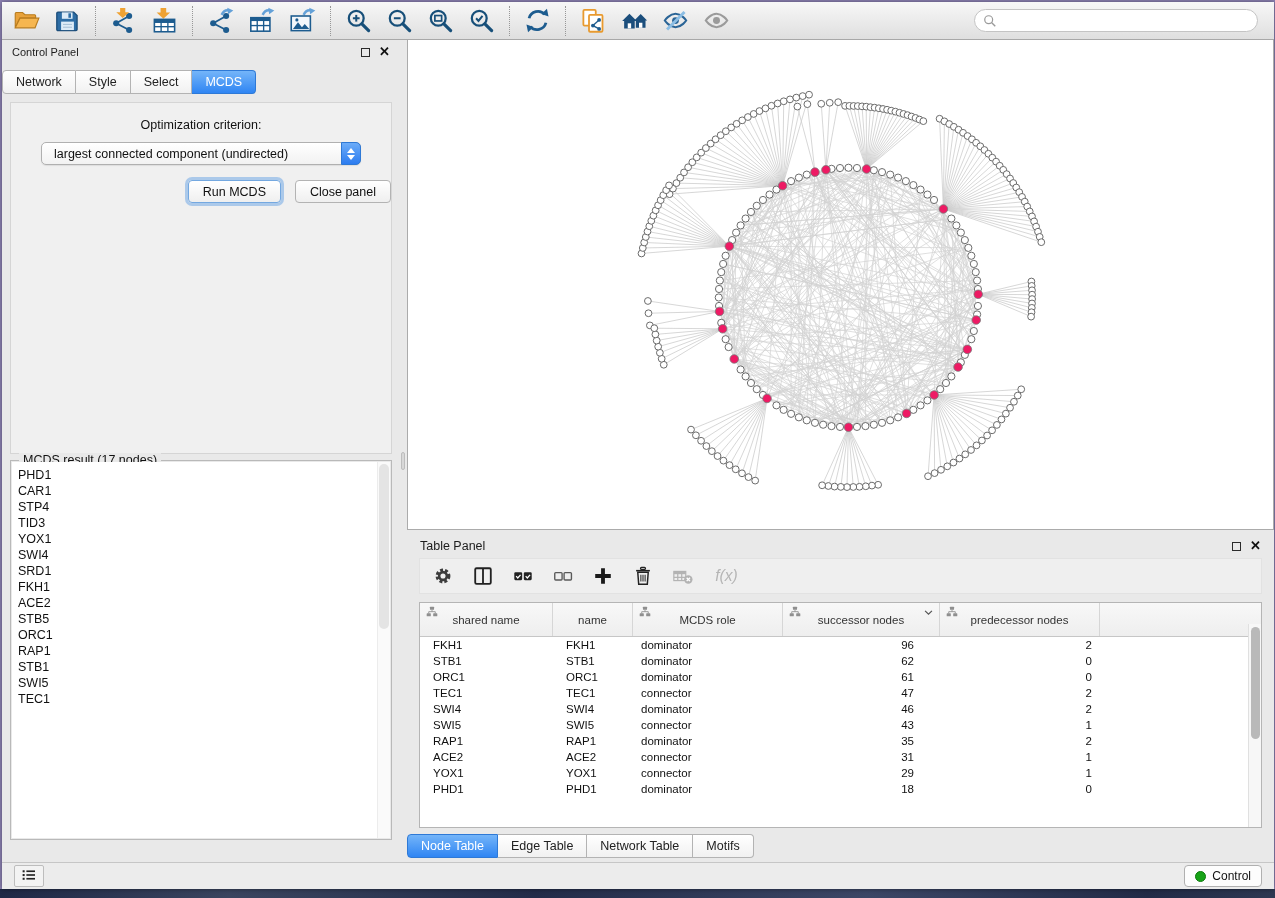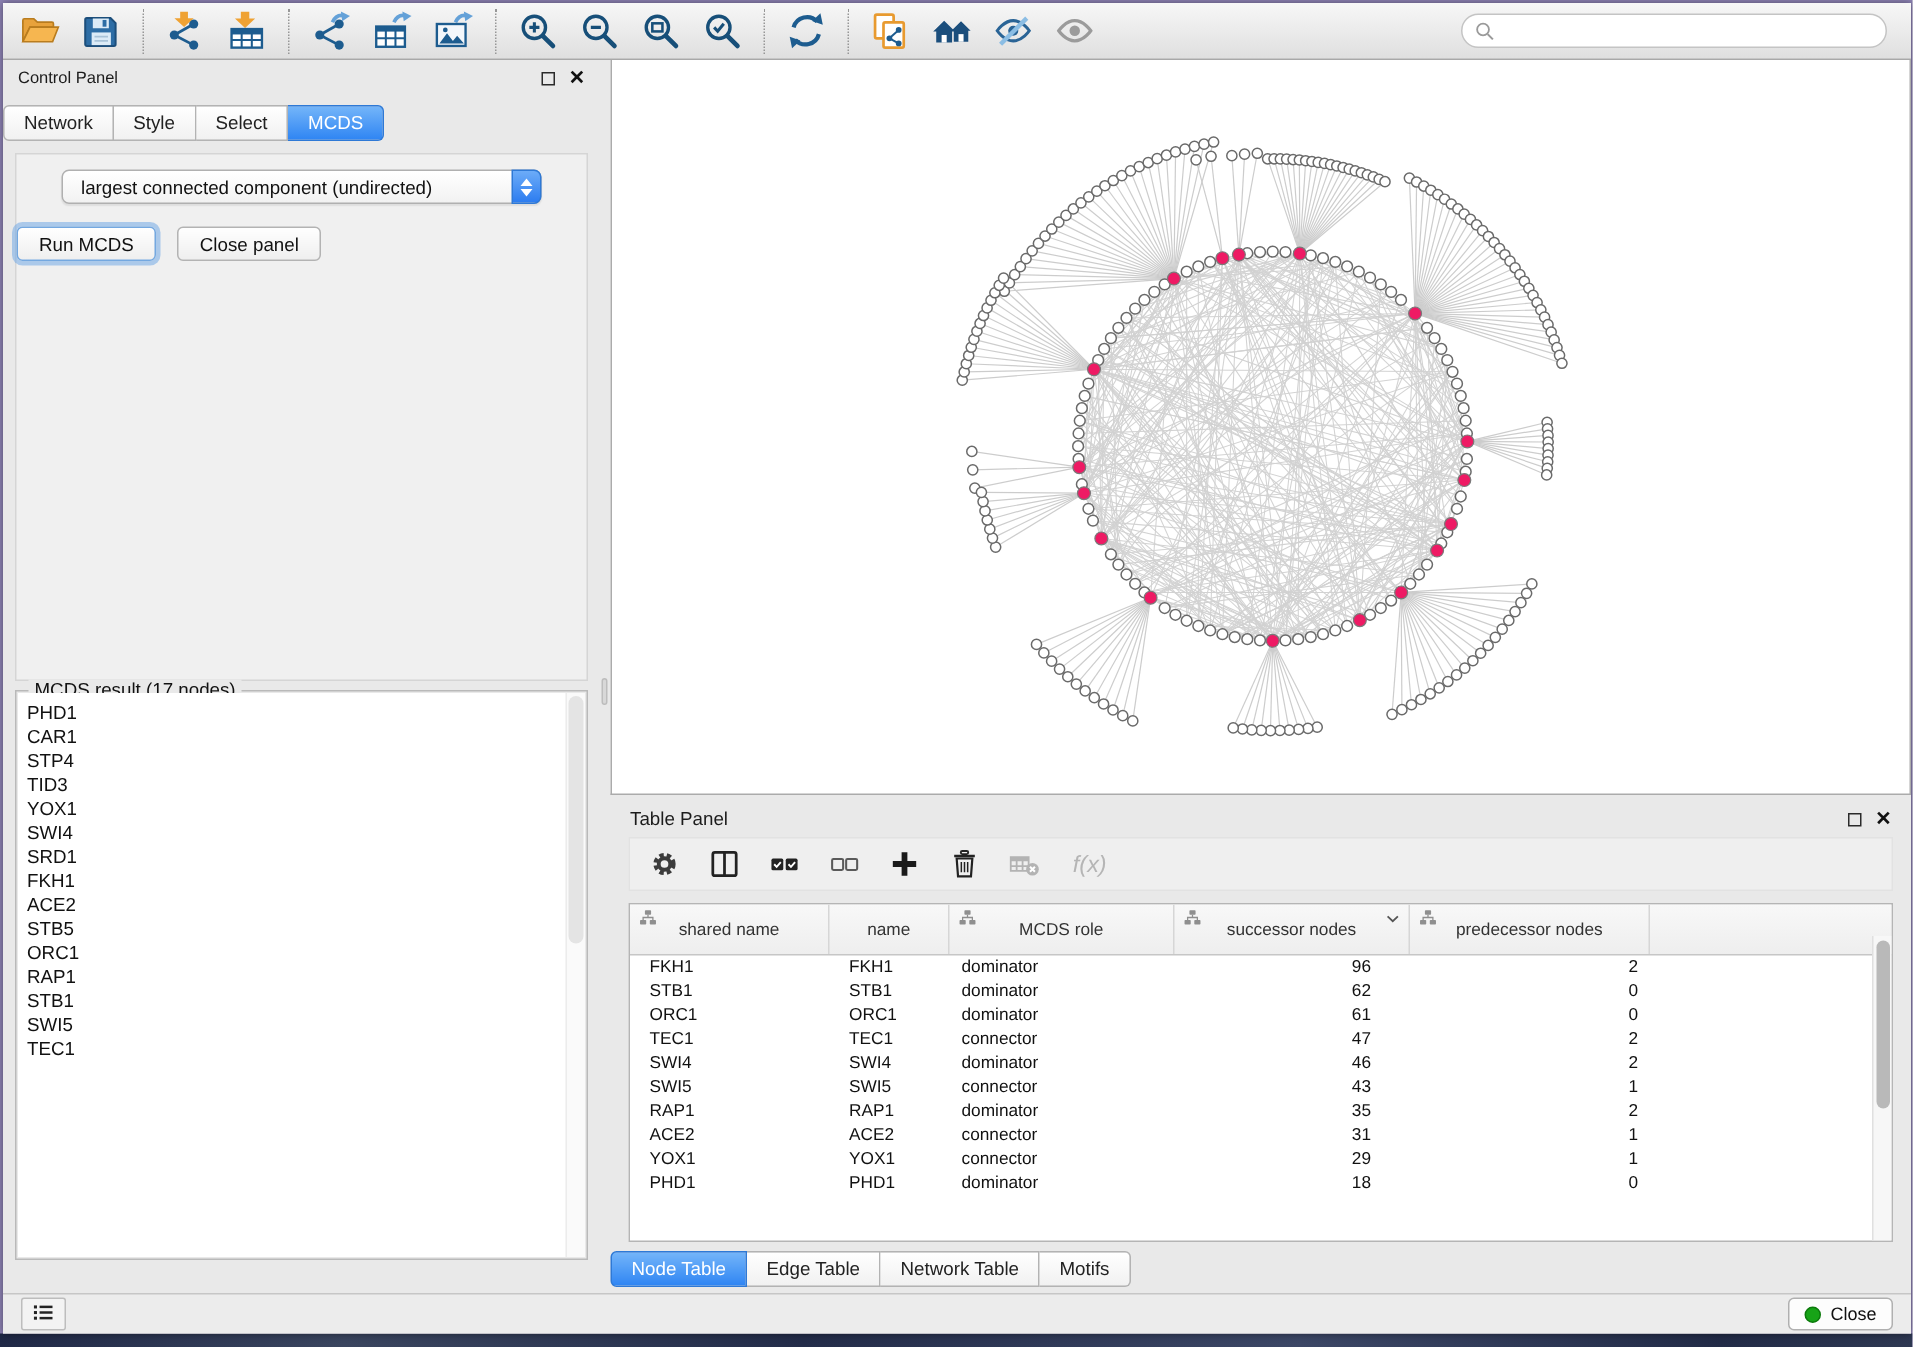--- a/index.html
+++ b/index.html
@@ -41,21 +41,21 @@
   .cp-inset{margin:8px 8px 0;background:#f0f0f0;border:1px solid #d5d5d5;flex:0 0 352px;}
   .opt-label{text-align:center;margin-top:15px;font-size:12.5px;color:#111;}
   .dropdown{margin:10px 30px 0;height:23px;border:1px solid #b0b0b0;border-radius:5px;
     background:linear-gradient(#fff,#f2f2f2);display:flex;align-items:center;position:relative;
     font-size:12.5px;padding-left:12px;color:#111;box-shadow:0 1px 1px rgba(0,0,0,.08);}
   .dd-stepper{position:absolute;right:-1px;top:-1px;bottom:-1px;width:20px;border-radius:0 5px 5px 0;
     background:linear-gradient(#6cacf8,#2c7cf0);display:flex;flex-direction:column;align-items:center;
     justify-content:center;gap:2px;border:1px solid #2e79d6;}
   .dd-up{width:0;height:0;border-left:4px solid transparent;border-right:4px solid transparent;border-bottom:5px solid #fff;}
   .dd-down{width:0;height:0;border-left:4px solid transparent;border-right:4px solid transparent;border-top:5px solid #fff;}
-  .btn-row{display:flex;justify-content:flex-start;gap:14px;margin-top:15px;}
+  .btn-row{display:flex;justify-content:flex-end;gap:14px;margin-top:15px;}
   .mac-btn{height:23px;padding:0 14px;font-size:12.5px;background:linear-gradient(#fff,#efefef);
     border:1px solid #b3b3b3;border-radius:4px;color:#111;cursor:default;}
   .mac-btn.focused{border-color:#74a8e0;box-shadow:0 0 0 3px rgba(115,170,230,.55);}
   .result-group{margin:6px 8px 22px;border:1px solid #b9b9b9;flex:1;position:relative;min-height:0;
     display:flex;flex-direction:column;}
   .group-title{position:absolute;top:-8px;left:8px;background:#e9e9e9;padding:0 4px;font-size:12.5px;color:#111;}
   .result-list{flex:1;background:#fff;margin:1px;overflow:hidden;position:relative;padding-top:5px;}
   .list-item{font-size:12.5px;line-height:16px;padding-left:6px;color:#111;}
   .list-vscroll{position:absolute;top:1px;right:1px;bottom:1px;width:13px;background:#fafafa;border-left:1px solid #ececec;}
   .list-vthumb{position:absolute;top:2px;left:1px;width:10px;height:44%;background:#e4e4e4;border-radius:5px;}
@@ -315,20 +315,21 @@
           <span class="close-icon"></span>
         </span>
       </div>
       <div class="seg cp-tabs" id="cp-tabs">
           <button class="sbtn">Network</button>
           <button class="sbtn">Style</button>
           <button class="sbtn">Select</button>
           <button class="sbtn active">MCDS</button>
         </div>
       <div class="cp-inset">
+        <div class="opt-label">Optimization criterion:</div>
         <div class="dropdown">
           <span>largest connected component (undirected)</span>
           <span class="dd-stepper">
             <span class="dd-up"></span>
               <span class="dd-down"></span>
           </span>
         </div>
         <div class="btn-row">
           <button class="mac-btn focused">Run MCDS</button>
           <button class="mac-btn">Close panel</button>
@@ -1392,16 +1393,16 @@
             </g>
             <g fill="#222">
               <rect x="3.5" y="5.7" width="2.7" height="2.7"></rect>
               <rect x="3.5" y="10.7" width="2.7" height="2.7"></rect>
               <rect x="3.5" y="15.7" width="2.7" height="2.7"></rect>
             </g>
           </svg></span>
     </button>
     <button class="memory-btn">
       <span class="mem-dot"></span>
-      <span>Close</span>
+      <span>Control</span>
     </button>
   </div>
 </div>
 
 </body></html>

